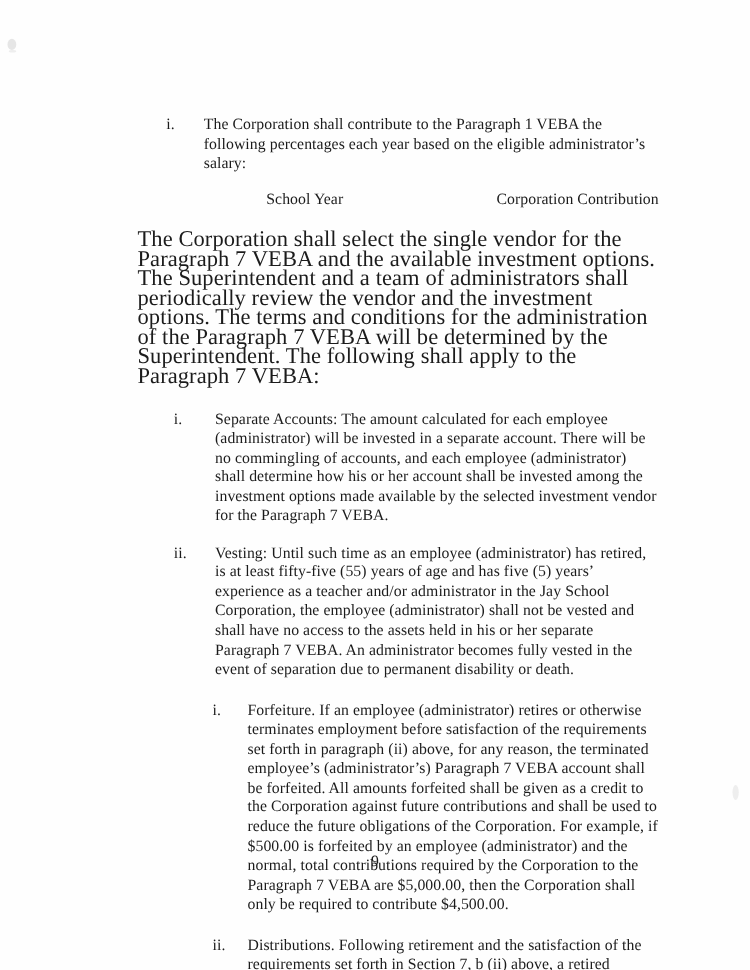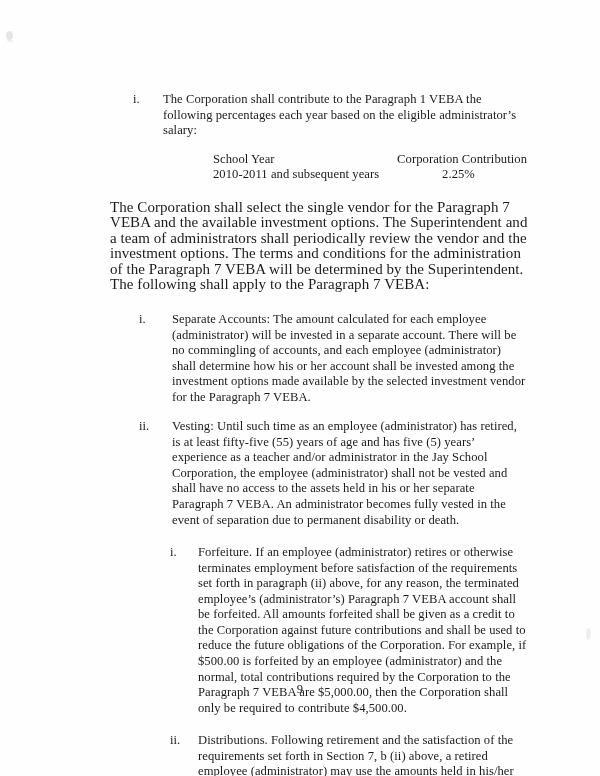--- a/index.html
+++ b/index.html
@@ -73,21 +73,21 @@
 
   
   .level-2 { padding-left: 29px; }
   .level-2 > .marker { width: 33px; }
 
   
   .level-3 { padding-left: 60px; }
   .level-3 > .marker { width: 28px; }
 
   .para {
-    font-size: 15px;
+    font-size: 18px;
     line-height: 15.55px;
   }
 
   
   .rate-table {
     margin-top: 13px;
     padding-left: 103px;
     font-size: 12.6px;
     line-height: 15.55px;
   }
@@ -133,24 +133,20 @@
     <div class="item level-1">
       <span class="marker">i.</span>
       <span class="item-text">The Corporation shall contribute to the Paragraph 1 VEBA the following percentages each year based on the eligible administrator’s salary:</span>
     </div>
 
     <div class="rate-table">
       <div class="rate-row head">
         <span class="rate-label">School Year</span>
         <span class="rate-value">Corporation Contribution</span>
       </div>
-      <div class="rate-row">
-        <span class="rate-label">2010-2011 and subsequent years</span>
-        <span class="rate-value">2.25%</span>
-      </div>
     </div>
 
     <div class="gap-md"></div>
 
     <div class="para">The Corporation shall select the single vendor for the Paragraph 7 VEBA and the available investment options.  The Superintendent and a team of administrators shall periodically review the vendor and the investment options.  The terms and conditions for the administration of the Paragraph 7 VEBA will be determined by the Superintendent.  The following shall apply to the Paragraph 7 VEBA:</div>
 
     <div class="gap-lg"></div>
 
     <div class="item level-2">
       <span class="marker">i.</span>

